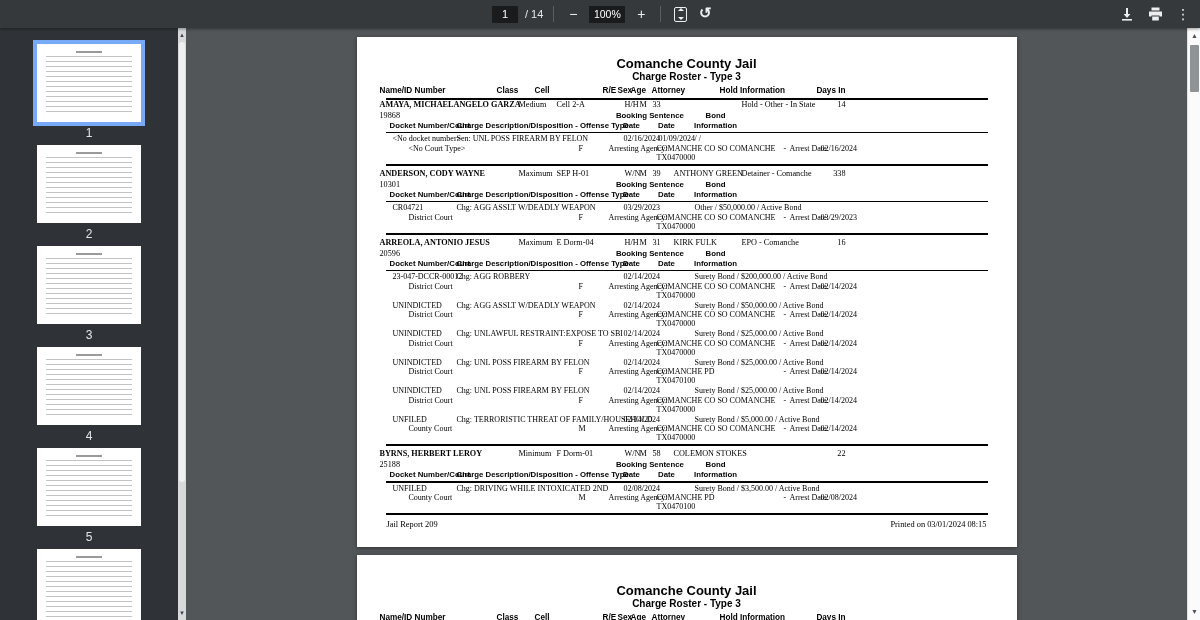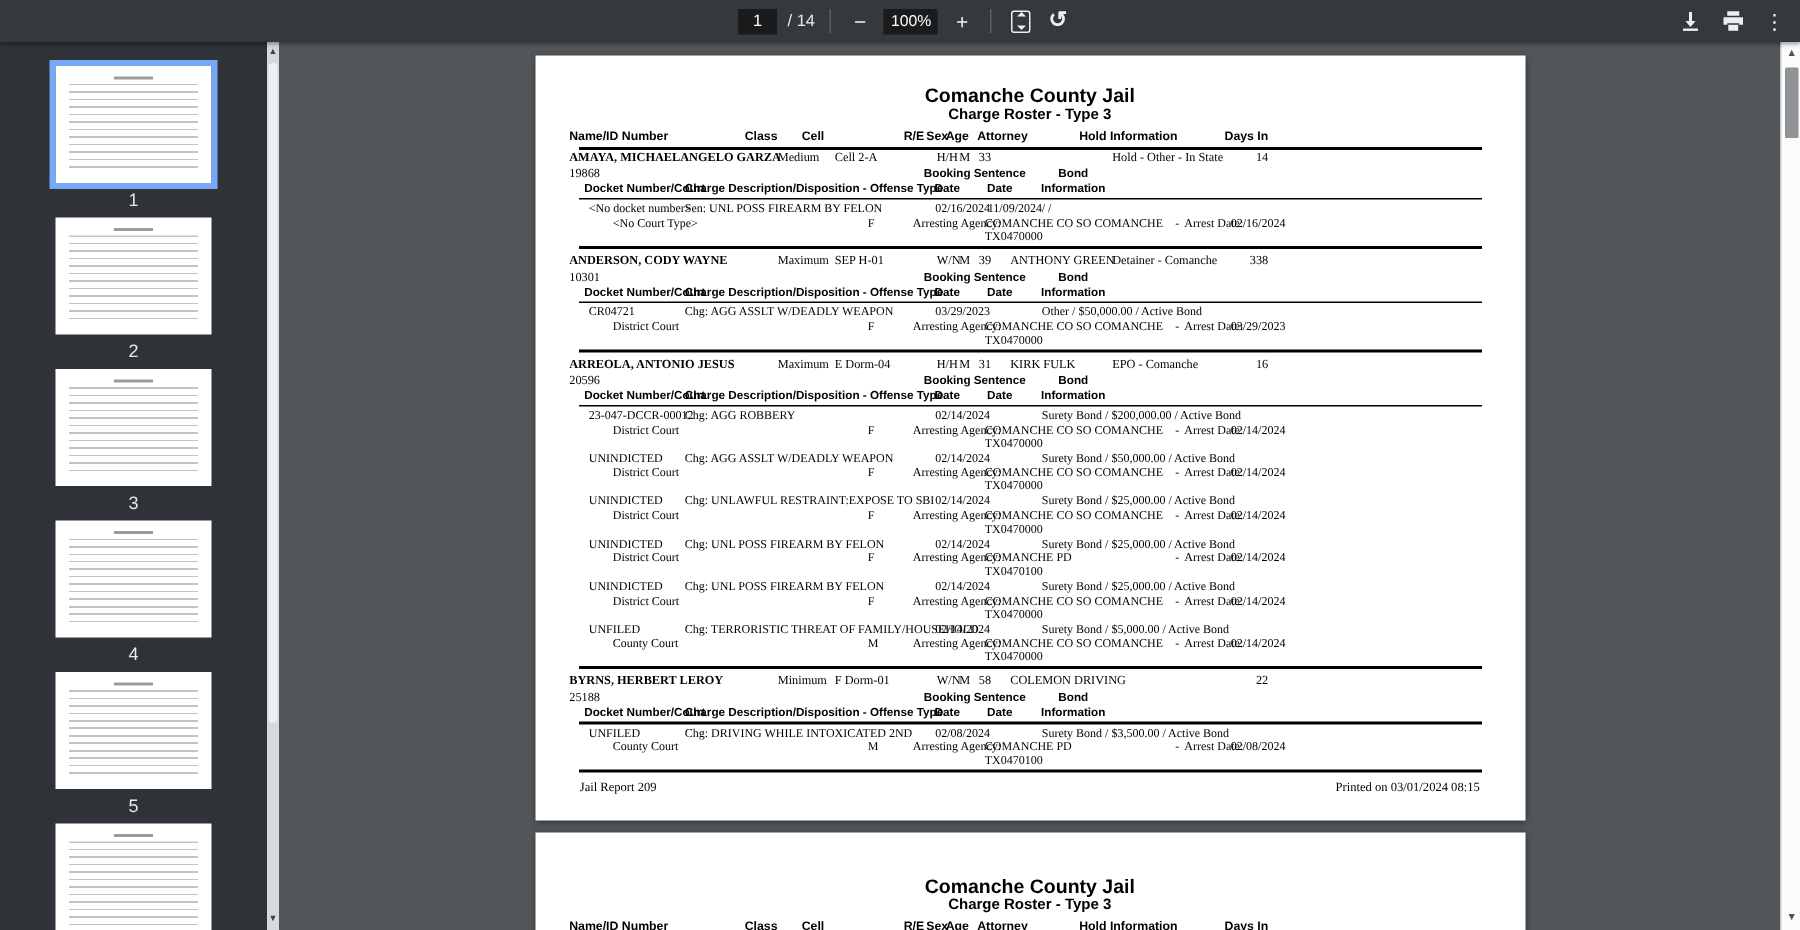--- a/index.html
+++ b/index.html
@@ -253,21 +253,21 @@
         <span class="x-sent-h subhdr">Date</span>
         <span class="x-bond-h subhdr">Information</span>
       </div>
       <div class="rule-thin"></div>
       <div class="charge-list">
     <div class="charge">
       <div class="ch-l ch-l1">
         <span class="c-docket">&lt;No docket number&gt;</span>
         <span class="c-desc">Sen: UNL POSS FIREARM BY FELON</span>
         <span class="c-book">02/16/2024</span>
-        <span class="c-sent">11/09/2024</span>
+        <span class="c-sent">01/09/2024</span>
         <span class="c-bond">/ /</span>
       </div>
       <div class="ch-l ch-l2">
         <span class="c-court">&lt;No Court Type&gt;</span>
         <span class="c-off">F</span>
         <span class="c-aglabel">Arresting Agency:</span>
         <span class="c-agency">COMANCHE CO SO COMANCHE</span>
         <span class="c-dash">-</span>
         <span class="c-adlabel">Arrest Date:</span>
         <span class="c-adate">02/16/2024</span>
@@ -495,21 +495,21 @@
     </div>
 
     <div class="inmate">
       <div class="i-row i-r1">
         <span class="x-name">BYRNS, HERBERT LEROY</span>
         <span class="x-class val">Minimum</span>
         <span class="x-cell val">F Dorm-01</span>
         <span class="x-re val">W/N</span>
         <span class="x-sex val">M</span>
         <span class="x-age val">58</span>
-        <span class="x-att val">COLEMON  DRIVING</span>
+        <span class="x-att val">COLEMON  STOKES</span>
         <span class="x-hold val"></span>
         <span class="x-days val">22</span>
       </div>
       <div class="i-row i-r2">
         <span class="x-id">25188</span>
         <span class="x-book-h subhdr">Booking</span>
         <span class="x-sent-h subhdr">Sentence</span>
         <span class="x-bond-h subhdr">Bond</span>
       </div>
       <div class="i-row i-r3">

